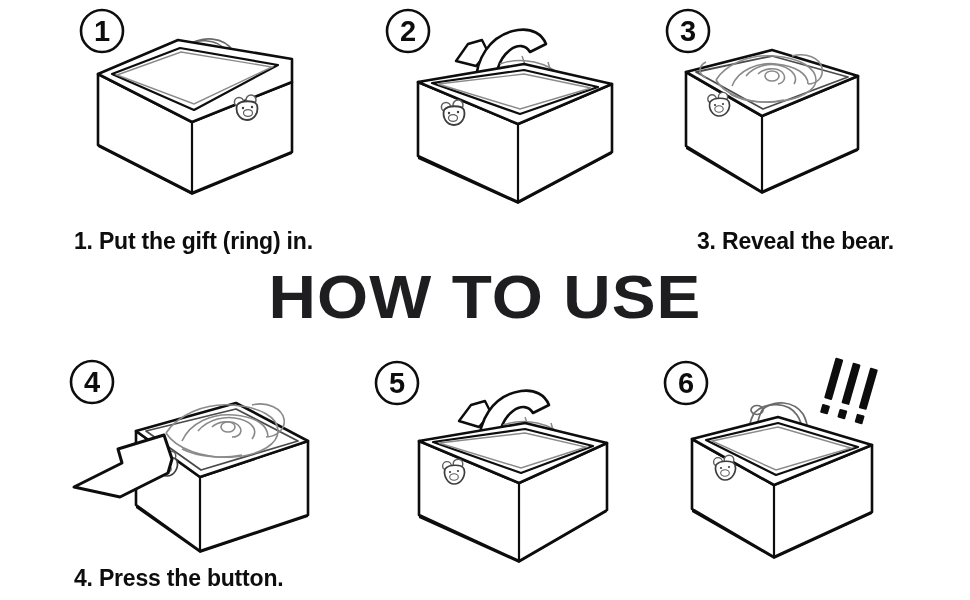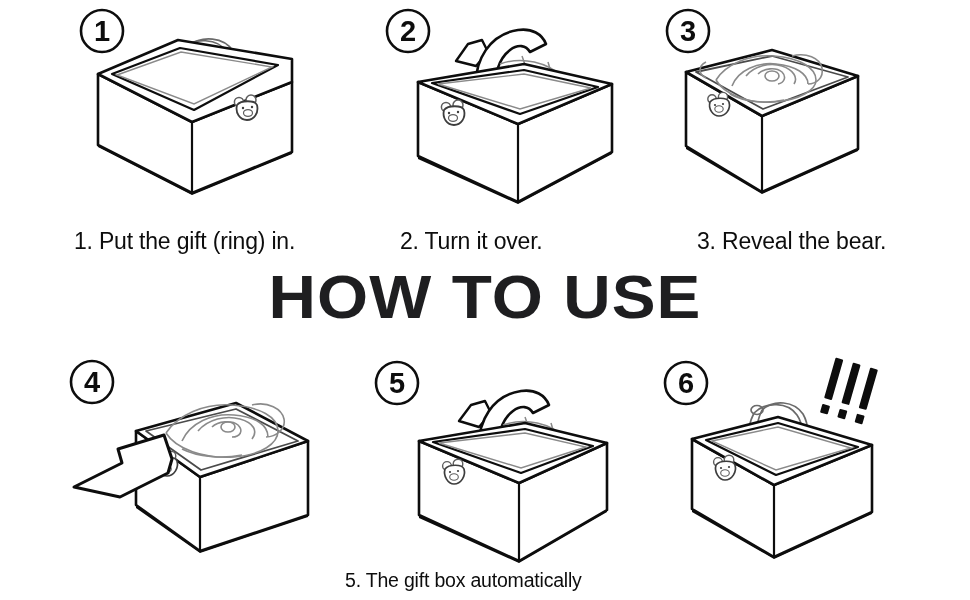--- a/index.html
+++ b/index.html
@@ -7,21 +7,21 @@
     width:970px;height:600px;background:#ffffff;
     font-family:"Liberation Sans", sans-serif;
     overflow:hidden;position:relative;
   }
   #stage{position:absolute;left:0;top:0;width:970px;height:600px;}
 
   .step{position:absolute;}
   .step-art{position:absolute;left:0;top:0;}
   .caption{
     position:absolute;white-space:nowrap;color:#0d0d0d;
-    font-weight:normal;letter-spacing:-0.2px;
+    font-weight:bold;letter-spacing:-0.2px;
   }
   .cap-lg{font-size:23px;}
   .cap-sm{font-size:19.5px;}
 
   #title{
     position:absolute;left:0;top:262px;width:970px;text-align:center;
     font-size:62px;font-weight:bold;color:#1e1e20;
     letter-spacing:1px;line-height:70px;
     font-family:"Liberation Sans", sans-serif;
     transform:scaleX(1.06);transform-origin:center center;
@@ -116,21 +116,20 @@
           <circle cx="4" cy="3" r="4.6" fill="#ffffff" stroke="#5e5e5e" stroke-width="1.5"></circle>
           <circle cx="16" cy="1" r="5" fill="#ffffff" stroke="#5e5e5e" stroke-width="1.5"></circle>
           <path d="M2 6 C0 14 5 21 12 21 C19 21 24 14 22 6 C20 1 6 1 2 6 Z" fill="#ffffff" stroke="#3d3d3d" stroke-width="1.8"></path>
           <ellipse cx="11" cy="14" rx="4.5" ry="3.4" fill="#ffffff" stroke="#5e5e5e" stroke-width="1.2"></ellipse>
           <circle cx="7" cy="9" r="1.2" fill="#3d3d3d"></circle>
           <circle cx="16" cy="8" r="1.2" fill="#3d3d3d"></circle>
         </g>
       </g>
     </svg>
   </div>
-  <div class="caption cap-lg" style="left:400px;top:228px;">2. Turn it over.</div>
 
   <div class="step" style="left:650px;top:4px;width:300px;height:215px;">
     <svg class="step-art" width="300" height="215" viewBox="0 0 300 215">
       <g fill="none" stroke="#0d0d0d" stroke-width="2.6">
         <circle cx="38" cy="27" r="21"></circle>
       </g>
       <text x="38" y="37" text-anchor="middle" font-family="Liberation Sans, sans-serif" font-size="29" font-weight="bold" fill="#0d0d0d">3</text>
 
       <g>
 
@@ -206,20 +205,21 @@
           <circle cx="7" cy="9" r="1.1" fill="#3d3d3d"></circle>
           <circle cx="15" cy="8" r="1.1" fill="#3d3d3d"></circle>
         </g>
       </g>
 
       <g>
         <path d="M14 132 L62 108 L58 94 L104 80 L112 104 L108 118 L60 142 Z" fill="#ffffff" stroke="#0d0d0d" stroke-width="3" stroke-linejoin="round"></path>
       </g>
     </svg>
   </div>
+  <div class="caption cap-lg" style="left:74px;top:565px;">4. Press the button.</div>
 
   <div class="step" style="left:355px;top:355px;width:300px;height:220px;">
     <svg class="step-art" width="300" height="220" viewBox="0 0 300 220">
       <g fill="none" stroke="#0d0d0d" stroke-width="2.6">
         <circle cx="42" cy="28" r="21"></circle>
       </g>
       <text x="42" y="38" text-anchor="middle" font-family="Liberation Sans, sans-serif" font-size="29" font-weight="bold" fill="#0d0d0d">5</text>
 
       <g>
         <g>
@@ -248,21 +248,20 @@
           <circle cx="4" cy="3" r="4.4" fill="#ffffff" stroke="#5e5e5e" stroke-width="1.4"></circle>
           <circle cx="15" cy="1" r="4.8" fill="#ffffff" stroke="#5e5e5e" stroke-width="1.4"></circle>
           <path d="M2 6 C0 13 5 21 11 21 C18 21 23 13 21 6 C19 1 6 1 2 6 Z" fill="#ffffff" stroke="#3d3d3d" stroke-width="1.7"></path>
           <ellipse cx="11" cy="14" rx="4.3" ry="3.3" fill="#ffffff" stroke="#5e5e5e" stroke-width="1.1"></ellipse>
           <circle cx="7" cy="9" r="1.1" fill="#3d3d3d"></circle>
           <circle cx="15" cy="8" r="1.1" fill="#3d3d3d"></circle>
         </g>
       </g>
     </svg>
   </div>
-  <div class="caption cap-sm" style="left:345px;top:569px;">5. The gift box automatically</div>
 
   <div class="step" style="left:650px;top:355px;width:300px;height:220px;">
     <svg class="step-art" width="300" height="220" viewBox="0 0 300 220">
       <g fill="none" stroke="#0d0d0d" stroke-width="2.6">
         <circle cx="36" cy="28" r="21"></circle>
       </g>
       <text x="36" y="38" text-anchor="middle" font-family="Liberation Sans, sans-serif" font-size="29" font-weight="bold" fill="#0d0d0d">6</text>
 
       <g fill="#0d0d0d">
         <g transform="rotate(16 190 60)">

